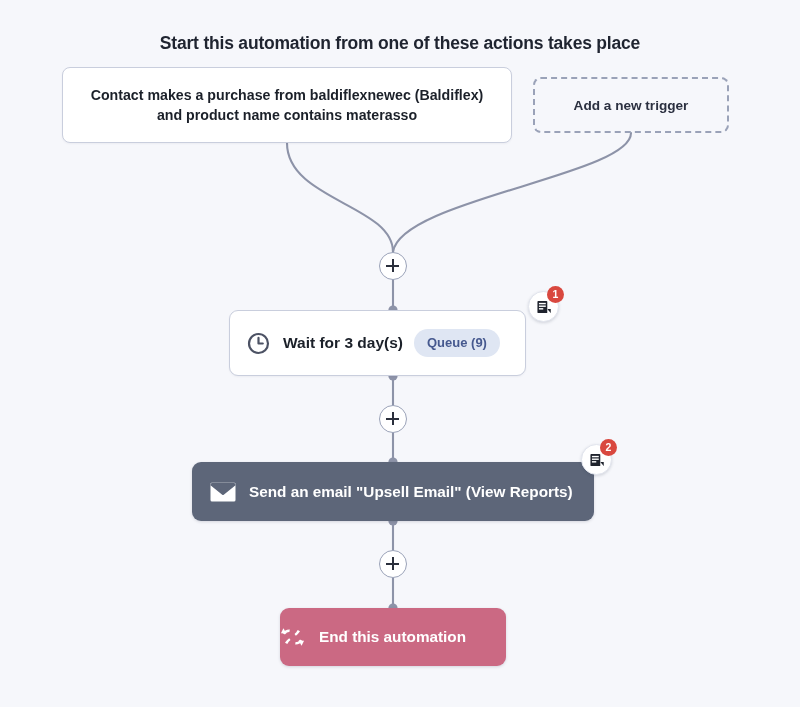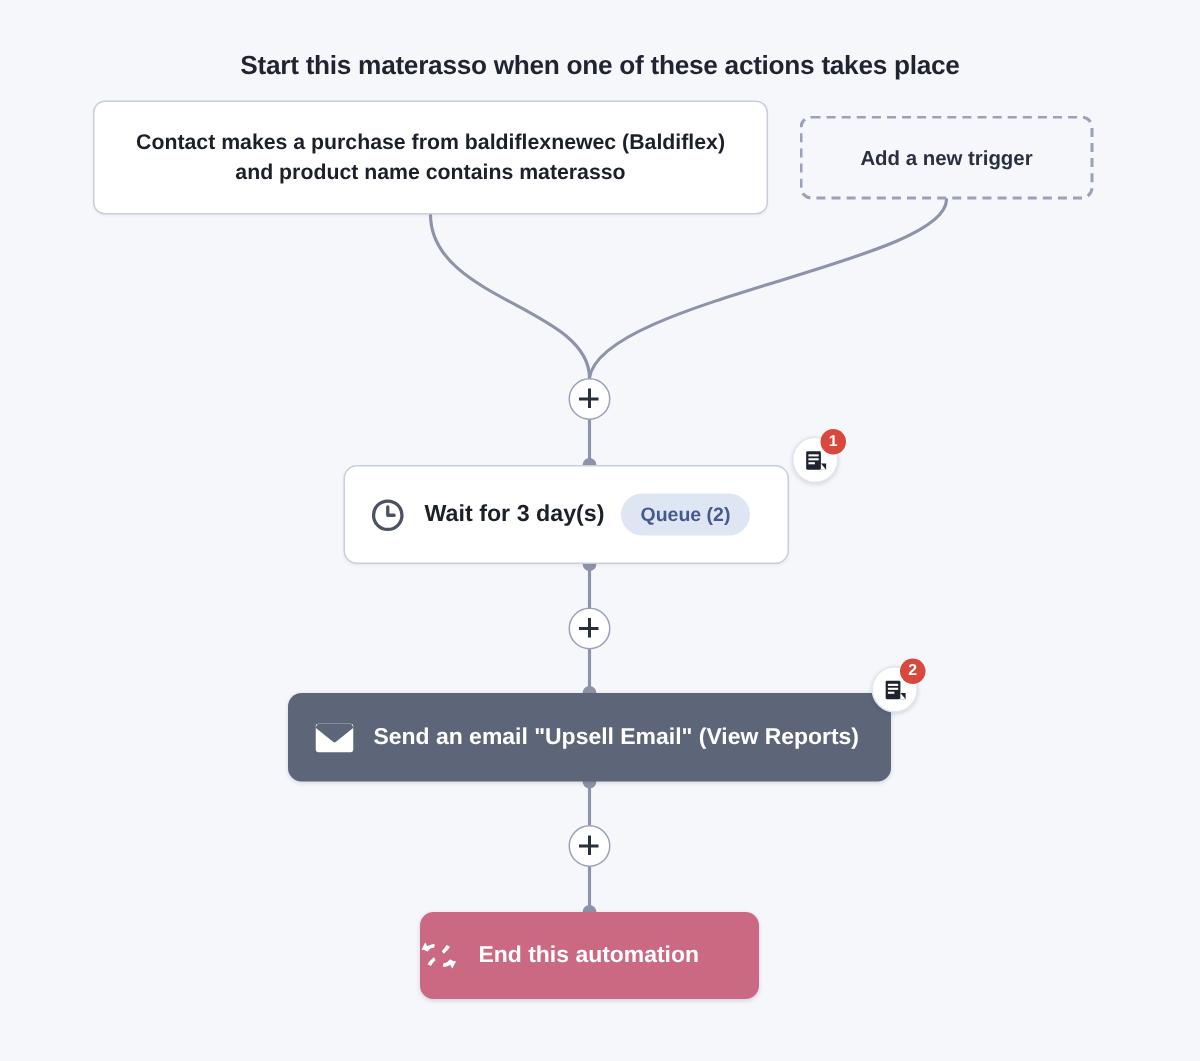--- a/index.html
+++ b/index.html
@@ -276,21 +276,21 @@
     </g>
     <g fill="#8d93a8">
       <circle cx="393" cy="310" r="4.6"></circle>
       <circle cx="393" cy="376" r="4.6"></circle>
       <circle cx="393" cy="462" r="4.6"></circle>
       <circle cx="393" cy="521" r="4.6"></circle>
       <circle cx="393" cy="608" r="4.6"></circle>
     </g>
   </svg>
 
-  <div class="page-title">Start this materasso when one of these actions takes place</div>
+  <div class="page-title">Start this automation from one of these actions takes place</div>
 
   <div class="trigger-card" id="trigger-existing">
     <span class="trigger-text">Contact makes a purchase from baldiflexnewec (Baldiflex) and product name contains materasso</span>
   </div>
 
   <div class="trigger-card" id="trigger-add">
     <span class="trigger-text">Add a new trigger</span>
   </div>
 
   <div class="plus-node" id="plus-1"></div>
@@ -298,21 +298,21 @@
   <div class="plus-node" id="plus-3"></div>
 
   <div class="step-card" id="step-wait">
     <span class="icon-box">
       <svg class="clock-icon" viewBox="0 0 24 24" fill="none">
         <circle cx="12" cy="12" r="9.1" stroke="#4c5264" stroke-width="2.1"></circle>
         <path d="M12 6.6 V12 H16.1" stroke="#4c5264" stroke-width="2.1" stroke-linecap="round" stroke-linejoin="round"></path>
       </svg>
     </span>
     <span class="step-label">Wait for 3 day(s)</span>
-    <span class="queue-pill">Queue (2)</span>
+    <span class="queue-pill">Queue (9)</span>
   </div>
 
   <div class="step-card" id="step-email">
     <span class="icon-box">
       <svg class="mail-icon" viewBox="0 0 26 20">
         <rect x="0.5" y="0.5" width="25" height="19" rx="1.6" fill="#ffffff"></rect>
         <path d="M1.6 2.1 L13 11.2 L24.4 2.1 L24.4 0.6 L1.6 0.6 Z" fill="#5d6679"></path>
         <path d="M0.9 2.0 L13 11.8 L25.1 2.0" stroke="#5d6679" stroke-width="2.4" fill="none" stroke-linejoin="round"></path>
       </svg>
     </span>

